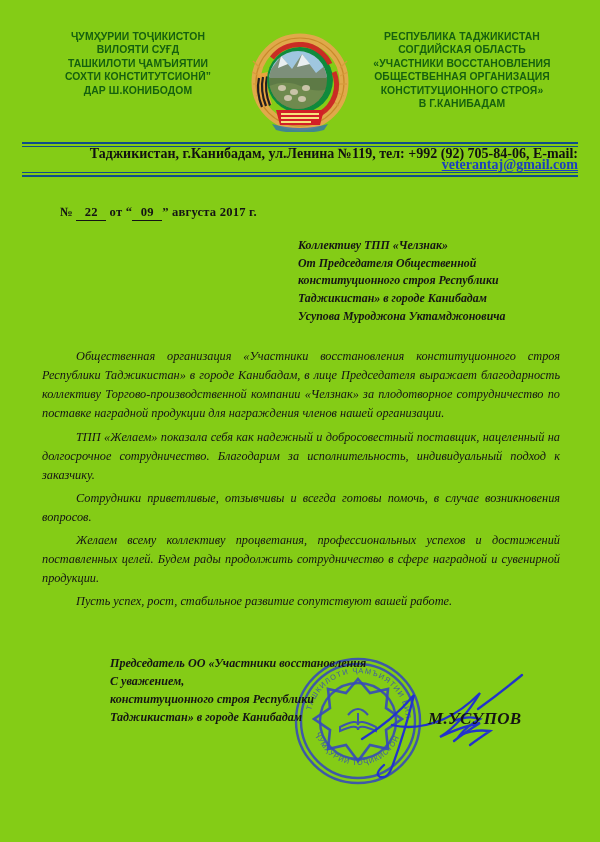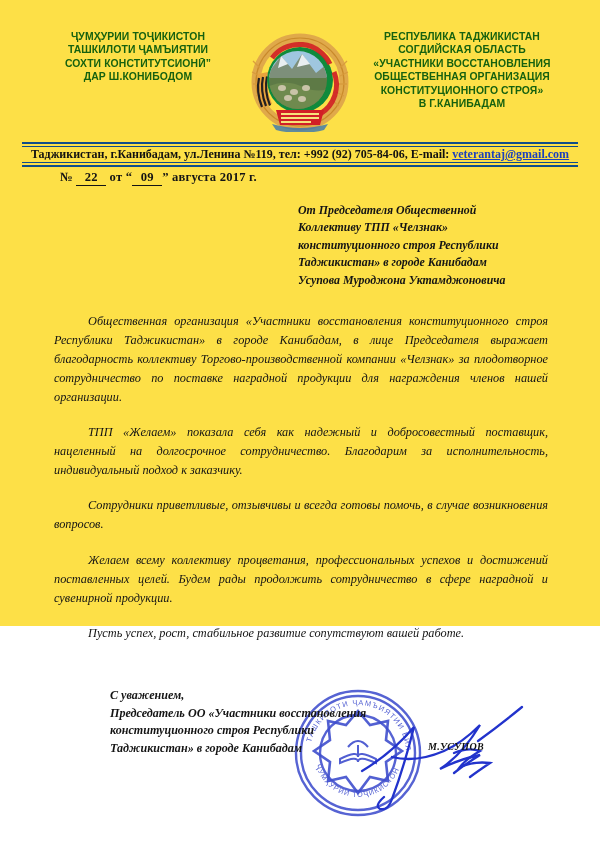--- a/index.html
+++ b/index.html
@@ -11,22 +11,22 @@
     height: 842px;
     background: #ffffff;
     font-family: "Liberation Serif", serif;
     color: #1a1a1a;
     overflow: hidden;
     position: relative;
   }
   .page {
     position: relative;
     width: 600px;
-    height: 626px;
-    background: #fde047;
+    height: 842px;
+    background: #84cc16;
   }
 
   
   .letterhead {
     position: relative;
     padding: 30px 28px 0 28px;
     display: flex;
     align-items: flex-start;
     justify-content: space-between;
   }
@@ -60,41 +60,41 @@
 
   
   .rules-top {
     margin: 6px 22px 0 22px;
     border-top: 2.2px solid #0f4d8a;
     border-bottom: 1px solid #0f4d8a;
     height: 2px;
   }
   .contacts {
     margin: 2px 22px 0 22px;
-    text-align: center;
+    text-align: right;
     font-family: "Liberation Serif", serif;
     font-weight: bold;
-    font-size: 12px;
+    font-size: 14px;
     line-height: 10.6px;
     color: #111;
   }
   .contacts .email {
     color: #1a3fbf;
     text-decoration: underline;
   }
   .rules-bottom {
     margin: 2px 22px 0 22px;
     border-top: 1px solid #0f4d8a;
     border-bottom: 2.4px solid #0f4d8a;
     height: 2px;
   }
 
   
   .dateline {
-    margin: 3px 0 0 60px;
+    margin: 28px 0 0 60px;
     font-size: 12.6px;
     font-weight: bold;
     color: #141414;
     letter-spacing: .2px;
   }
   .dateline .blank {
     border-bottom: 1.1px solid #141414;
     padding: 0 4px;
     display: inline-block;
     min-width: 22px;
@@ -115,21 +115,21 @@
   
   .body-text {
     margin: 22px 36px 0 38px;
     font-style: italic;
     font-size: 12.3px;
     line-height: 19.1px;
     text-align: justify;
     color: #141414;
   }
   .body-text p {
-    margin: 16px;
+    margin: 4px;
     text-indent: 34px;
   }
 
   
   .signature-block {
     position: relative;
     margin: 44px 0 0 110px;
     width: 440px;
     height: 150px;
   }
@@ -141,21 +141,21 @@
     color: #141414;
     width: 300px;
     position: relative;
     z-index: 3;
   }
   .signer-name {
     position: absolute;
     left: 318px;
     top: 54px;
     font-weight: bold;
-    font-size: 10px;
+    font-size: 17px;
     font-style: italic;
     color: #141414;
     letter-spacing: .3px;
     z-index: 4;
   }
   .stamp {
     position: absolute;
     left: 178px;
     top: -4px;
     width: 140px;
@@ -174,20 +174,21 @@
 </style>
 </head>
 <body>
 
 <div class="page">
 
   <div class="letterhead">
 
     <div class="lh-col left">
       <div>ҶУМҲУРИИ ТОҶИКИСТОН</div>
+      <div>ВИЛОЯТИ СУҒД</div>
       <div>ТАШКИЛОТИ ҶАМЪИЯТИИ</div>
       <div>СОХТИ КОНСТИТУТСИОНӢ”</div>
       <div>ДАР Ш.КОНИБОДОМ</div>
     </div>
 
     <div class="emblem-wrap">
       <svg class="emblem" viewBox="0 0 100 104">
 
         <ellipse cx="50" cy="54" rx="44" ry="44" fill="none" stroke="#e0a94a" stroke-width="9"></ellipse>
         <ellipse cx="50" cy="54" rx="44" ry="44" fill="none" stroke="#c98a2a" stroke-width="1.2"></ellipse>
@@ -258,40 +259,40 @@
 
   <div class="dateline">
     <span>№</span>
     <span class="blank">22</span>
     <span>от</span>
     <span>“</span><span class="blank">09</span><span>”</span>
     <span>августа 2017 г.</span>
   </div>
 
   <div class="addressee">
+    <div>Коллективу ТПП «Челзнак»</div>
     <div>От Председателя Общественной</div>
-    <div>Коллективу ТПП «Челзнак»</div>
     <div>конституционного строя Республики</div>
     <div>Таджикистан» в городе Канибадам</div>
     <div>Усупова Муроджона Уктамджоновича</div>
   </div>
 
   <div class="body-text">
     <p>Общественная организация «Участники восстановления конституционного строя Республики Таджикистан» в городе Канибадам, в лице Председателя выражает благодарность коллективу Торгово-производственной компании «Челзнак» за плодотворное сотрудничество по поставке наградной продукции для награждения членов нашей организации.</p>
     <p>ТПП «Желаем» показала себя как надежный и добросовестный поставщик, нацеленный на долгосрочное сотрудничество. Благодарим за исполнительность, индивидуальный подход к заказчику.</p>
     <p>Сотрудники приветливые, отзывчивы и всегда готовы помочь, в случае возникновения вопросов.</p>
     <p>Желаем всему коллективу процветания, профессиональных успехов и достижений поставленных целей. Будем рады продолжить сотрудничество в сфере наградной и сувенирной продукции.</p>
     <p>Пусть успех, рост, стабильное развитие сопутствуют вашей работе.</p>
   </div>
 
   <div class="signature-block">
 
     <div class="sig-text">
+      <div>Председатель ОО «Участники восстановления</div>
       <div>С уважением,</div>
-      <div>Председатель ОО «Участники восстановления</div>
       <div>конституционного строя Республики</div>
       <div>Таджикистан» в городе Канибадам</div>
     </div>
 
     <svg class="stamp" viewBox="0 0 140 140">
       <g fill="none" stroke="#2f3fc9" stroke-width="2.4" opacity=".88">
         <circle cx="70" cy="70" r="62"></circle>
         <circle cx="70" cy="70" r="57"></circle>
         <circle cx="70" cy="70" r="38"></circle>
       </g>

